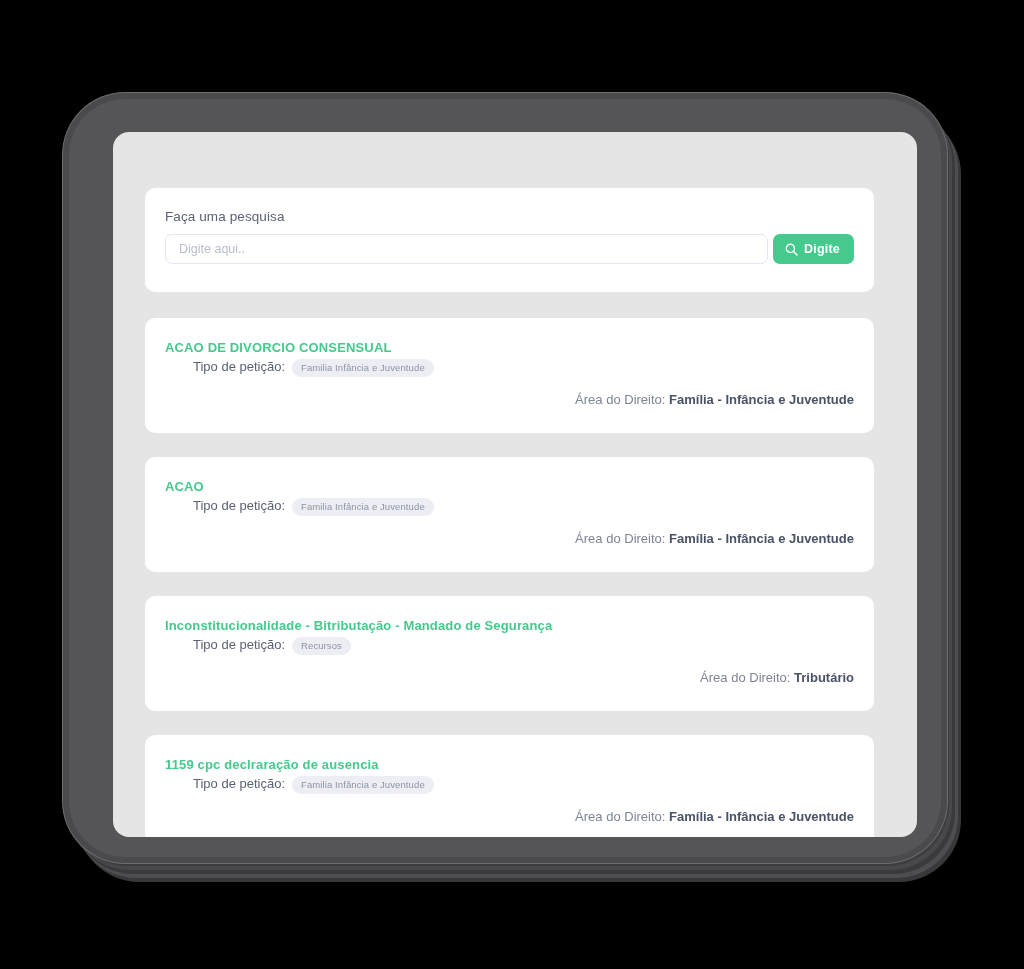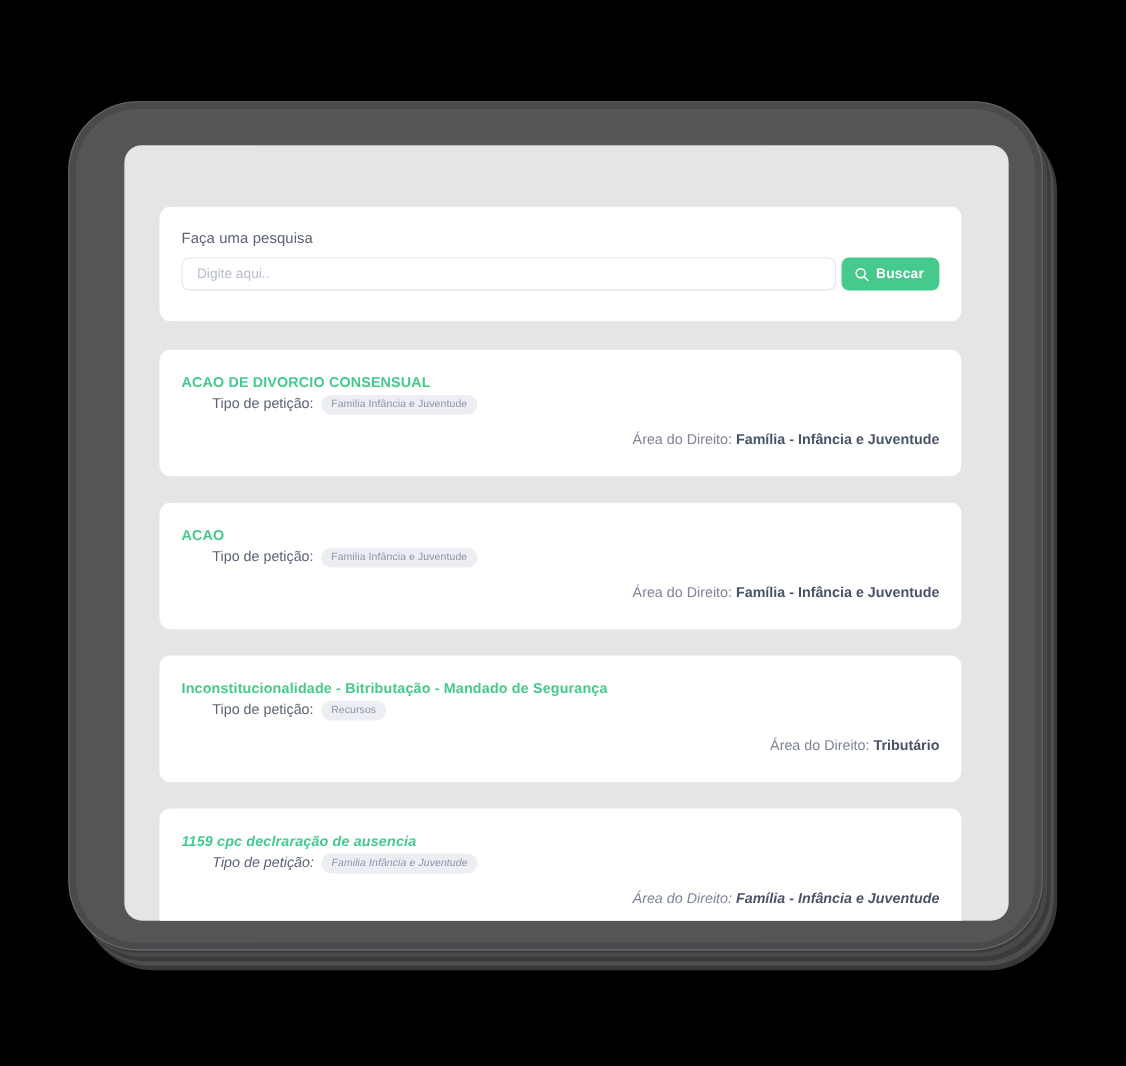--- a/index.html
+++ b/index.html
@@ -117,21 +117,21 @@
   }
   .search-button svg { display: block; }
 
   
   .result-card {
     background: #ffffff;
     border-radius: 10px;
     padding: 22px 20px 26px 20px;
     margin-bottom: 24px;
   }
-  .result-card.tall { padding-bottom: 46px; font-style: italic; }
+  .result-card.tall { padding-bottom: 46px; }
 
   .result-title {
     color: #45c98d;
     font-size: 13px;
     font-weight: bold;
     letter-spacing: 0.15px;
     margin-bottom: 4px;
   }
   .result-type-row {
     display: flex;
@@ -175,21 +175,21 @@
         <div class="search-label">Faça uma pesquisa</div>
         <div class="search-row">
           <input class="search-input" type="text" placeholder="Digite aqui.." style="">
           <button class="search-button">
             <span>
               <svg width="13" height="13" viewBox="0 0 13 13" fill="none">
                 <circle cx="5.4" cy="5.4" r="4.1" stroke="#ffffff" stroke-width="1.4"></circle>
                 <line x1="8.5" y1="8.5" x2="12" y2="12" stroke="#ffffff" stroke-width="1.4" stroke-linecap="round"></line>
               </svg>
             </span>
-            <span>Buscar</span>
+            <span>Digite</span>
           </button>
         </div>
       </div>
 
       <div class="result-card">
         <div class="result-title">ACAO DE DIVORCIO CONSENSUAL</div>
         <div class="result-type-row">
           <span class="result-type-label">Tipo de petição:</span>
           <span class="result-badge">Familia Infância e Juventude</span>
         </div>

